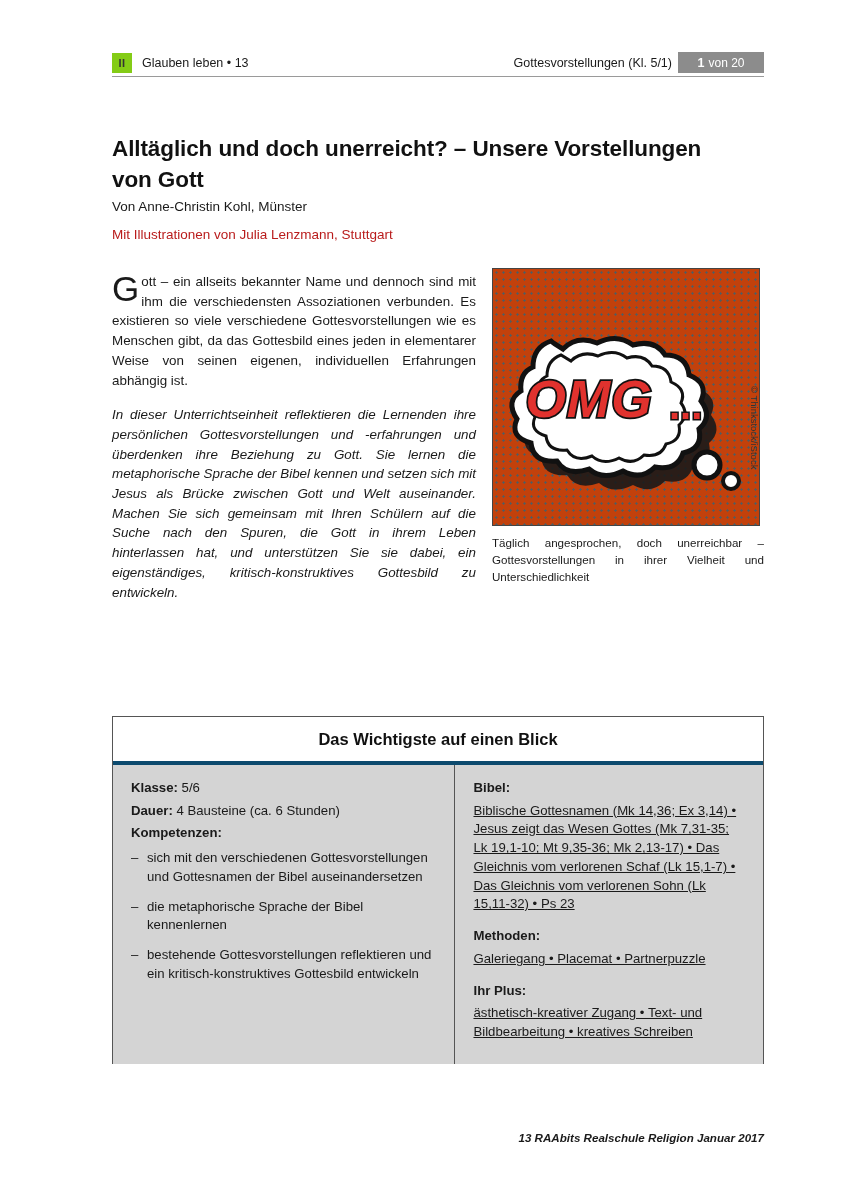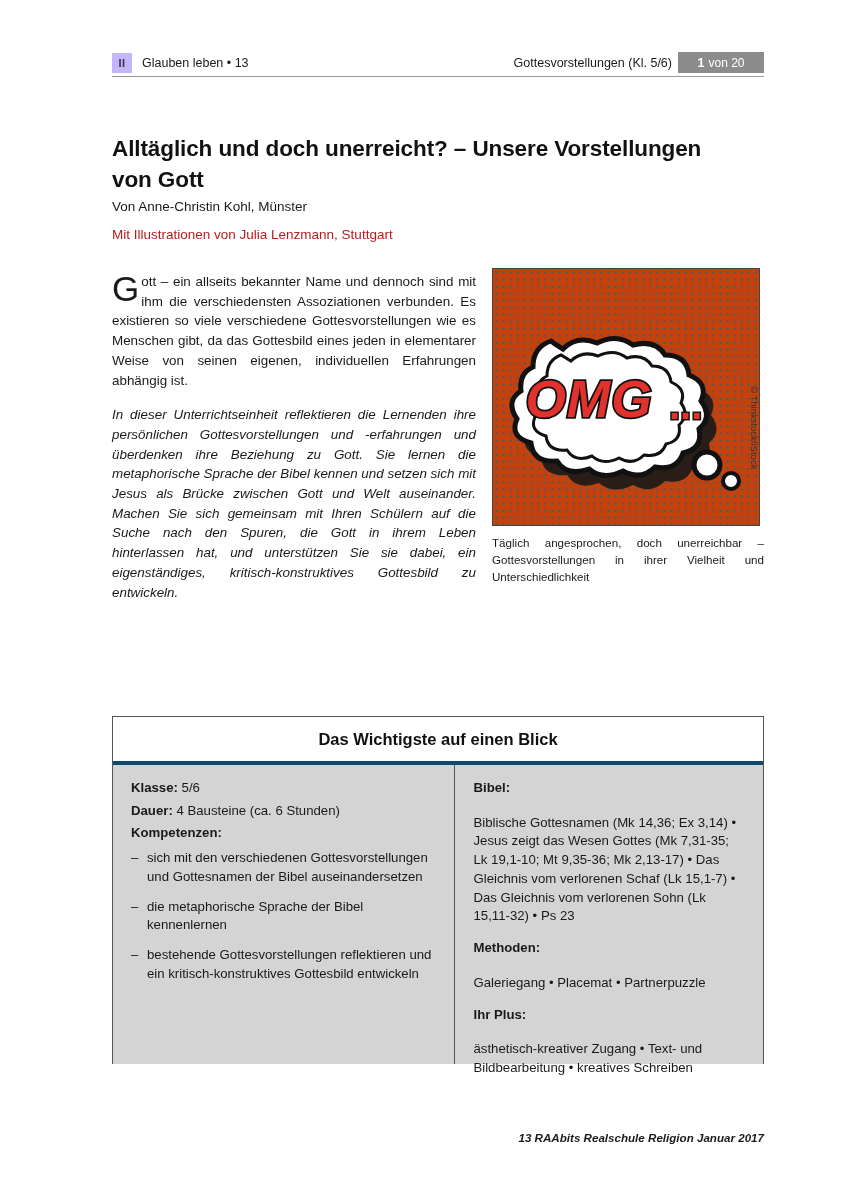--- a/index.html
+++ b/index.html
@@ -32,21 +32,21 @@
     position: absolute;
     left: 0; top: 23px;
     width: 652px;
     height: 1px;
     background: #9a9a9a;
   }
   .header-badge {
     position: absolute;
     left: 0; top: 0;
     width: 20px; height: 20px;
-    background: #c4b5fd;
+    background: #84cc16;
     color: #333;
     font-size: 11px;
     font-weight: bold;
     display: flex;
     align-items: center;
     justify-content: center;
     letter-spacing: 0.5px;
   }
   .header-left {
     position: absolute;
@@ -212,21 +212,21 @@
     position: relative;
     padding-left: 16px;
     margin-bottom: 11px;
     line-height: 1.42;
   }
   .ib-list li:before {
     content: "–";
     position: absolute;
     left: 0; top: 0;
   }
-  .ib-para { margin: 16px 0 13px 0; }
+  .ib-para { margin: 4px 0 13px 0; text-decoration: underline; }
   .ib-gap { margin-top: 13px; }
 
   
   .footer {
     position: absolute;
     right: 91px;
     bottom: 56px;
     font-size: 11.6px;
     font-style: italic;
     font-weight: bold;
@@ -234,21 +234,21 @@
   }
 </style>
 </head>
 <body>
 
 <div class="page">
 
   <div class="header">
     <div class="header-badge">II</div>
     <div class="header-left">Glauben leben • 13</div>
-    <div class="header-right">Gottesvorstellungen (Kl. 5/6)</div>
+    <div class="header-right">Gottesvorstellungen (Kl. 5/1)</div>
     <div class="header-page">
       <span class="num">1</span>
       <span class="rest">von 20</span>
     </div>
     <div class="header-rule"></div>
   </div>
 
   <h1 class="title">Alltäglich und doch unerreicht? – Unsere Vorstellungen von Gott</h1>
   <div class="byline">Von Anne-Christin Kohl, Münster</div>
   <div class="byline2">Mit Illustrationen von Julia Lenzmann, Stuttgart</div>

